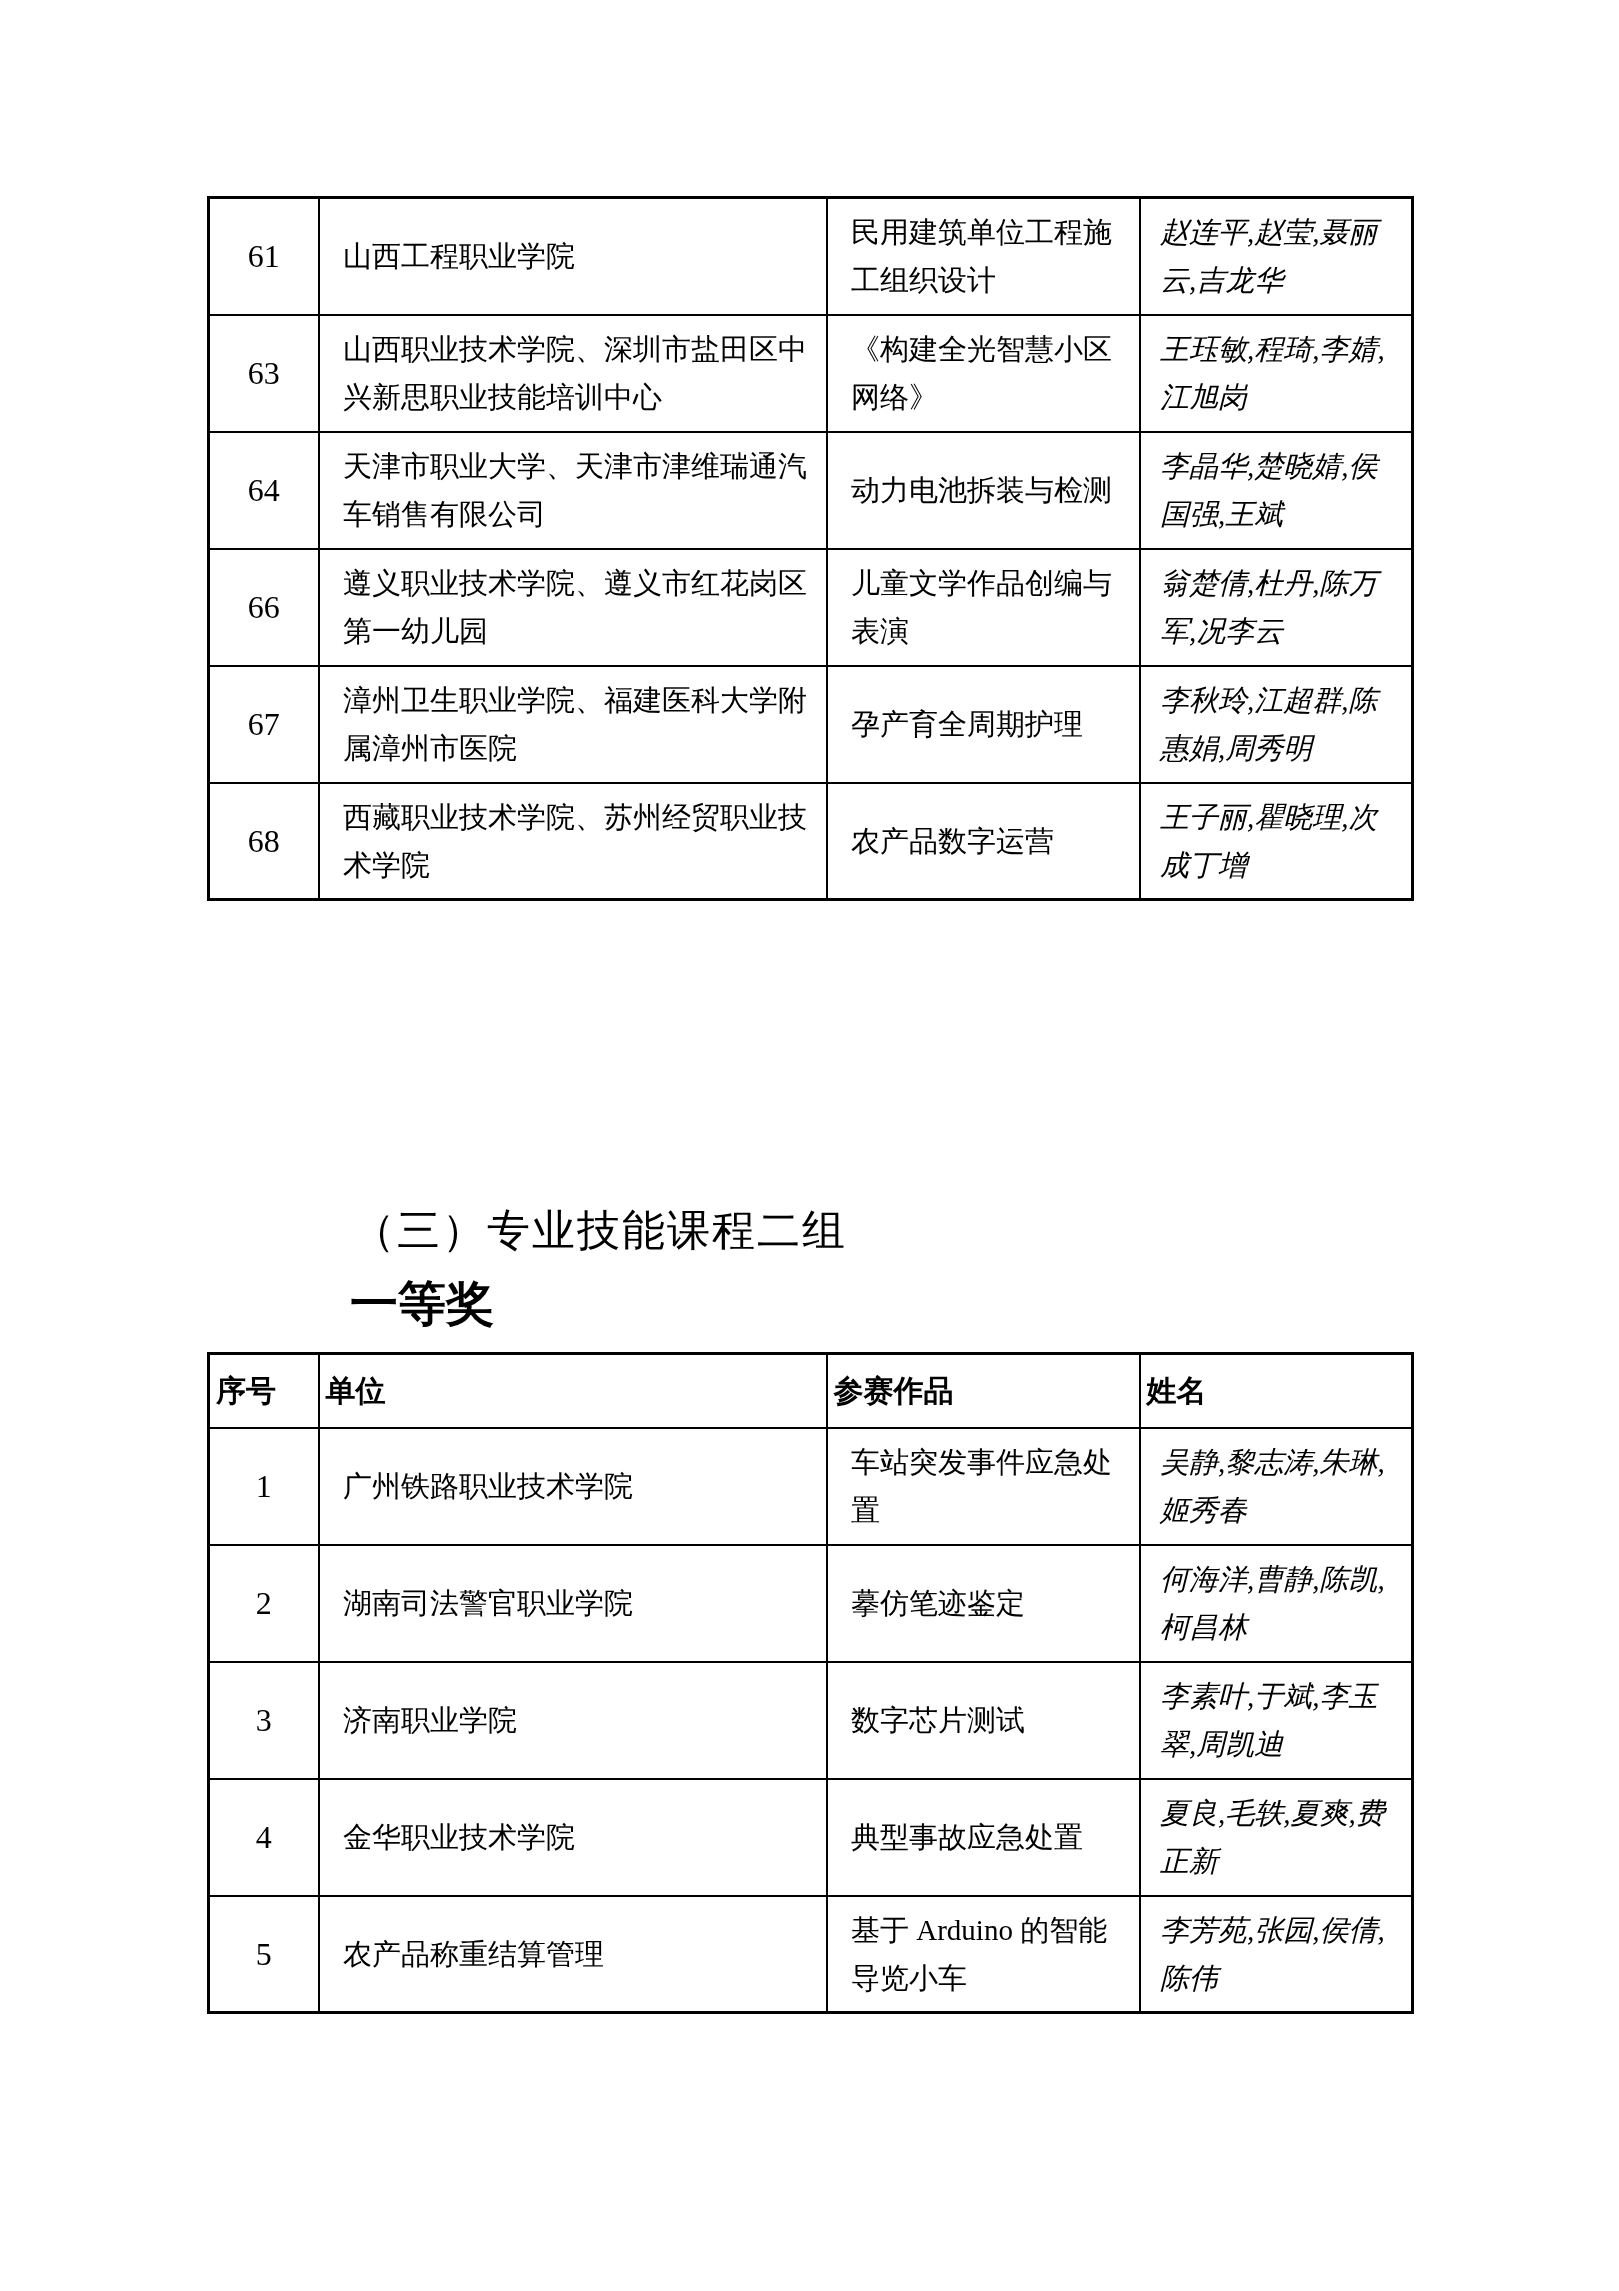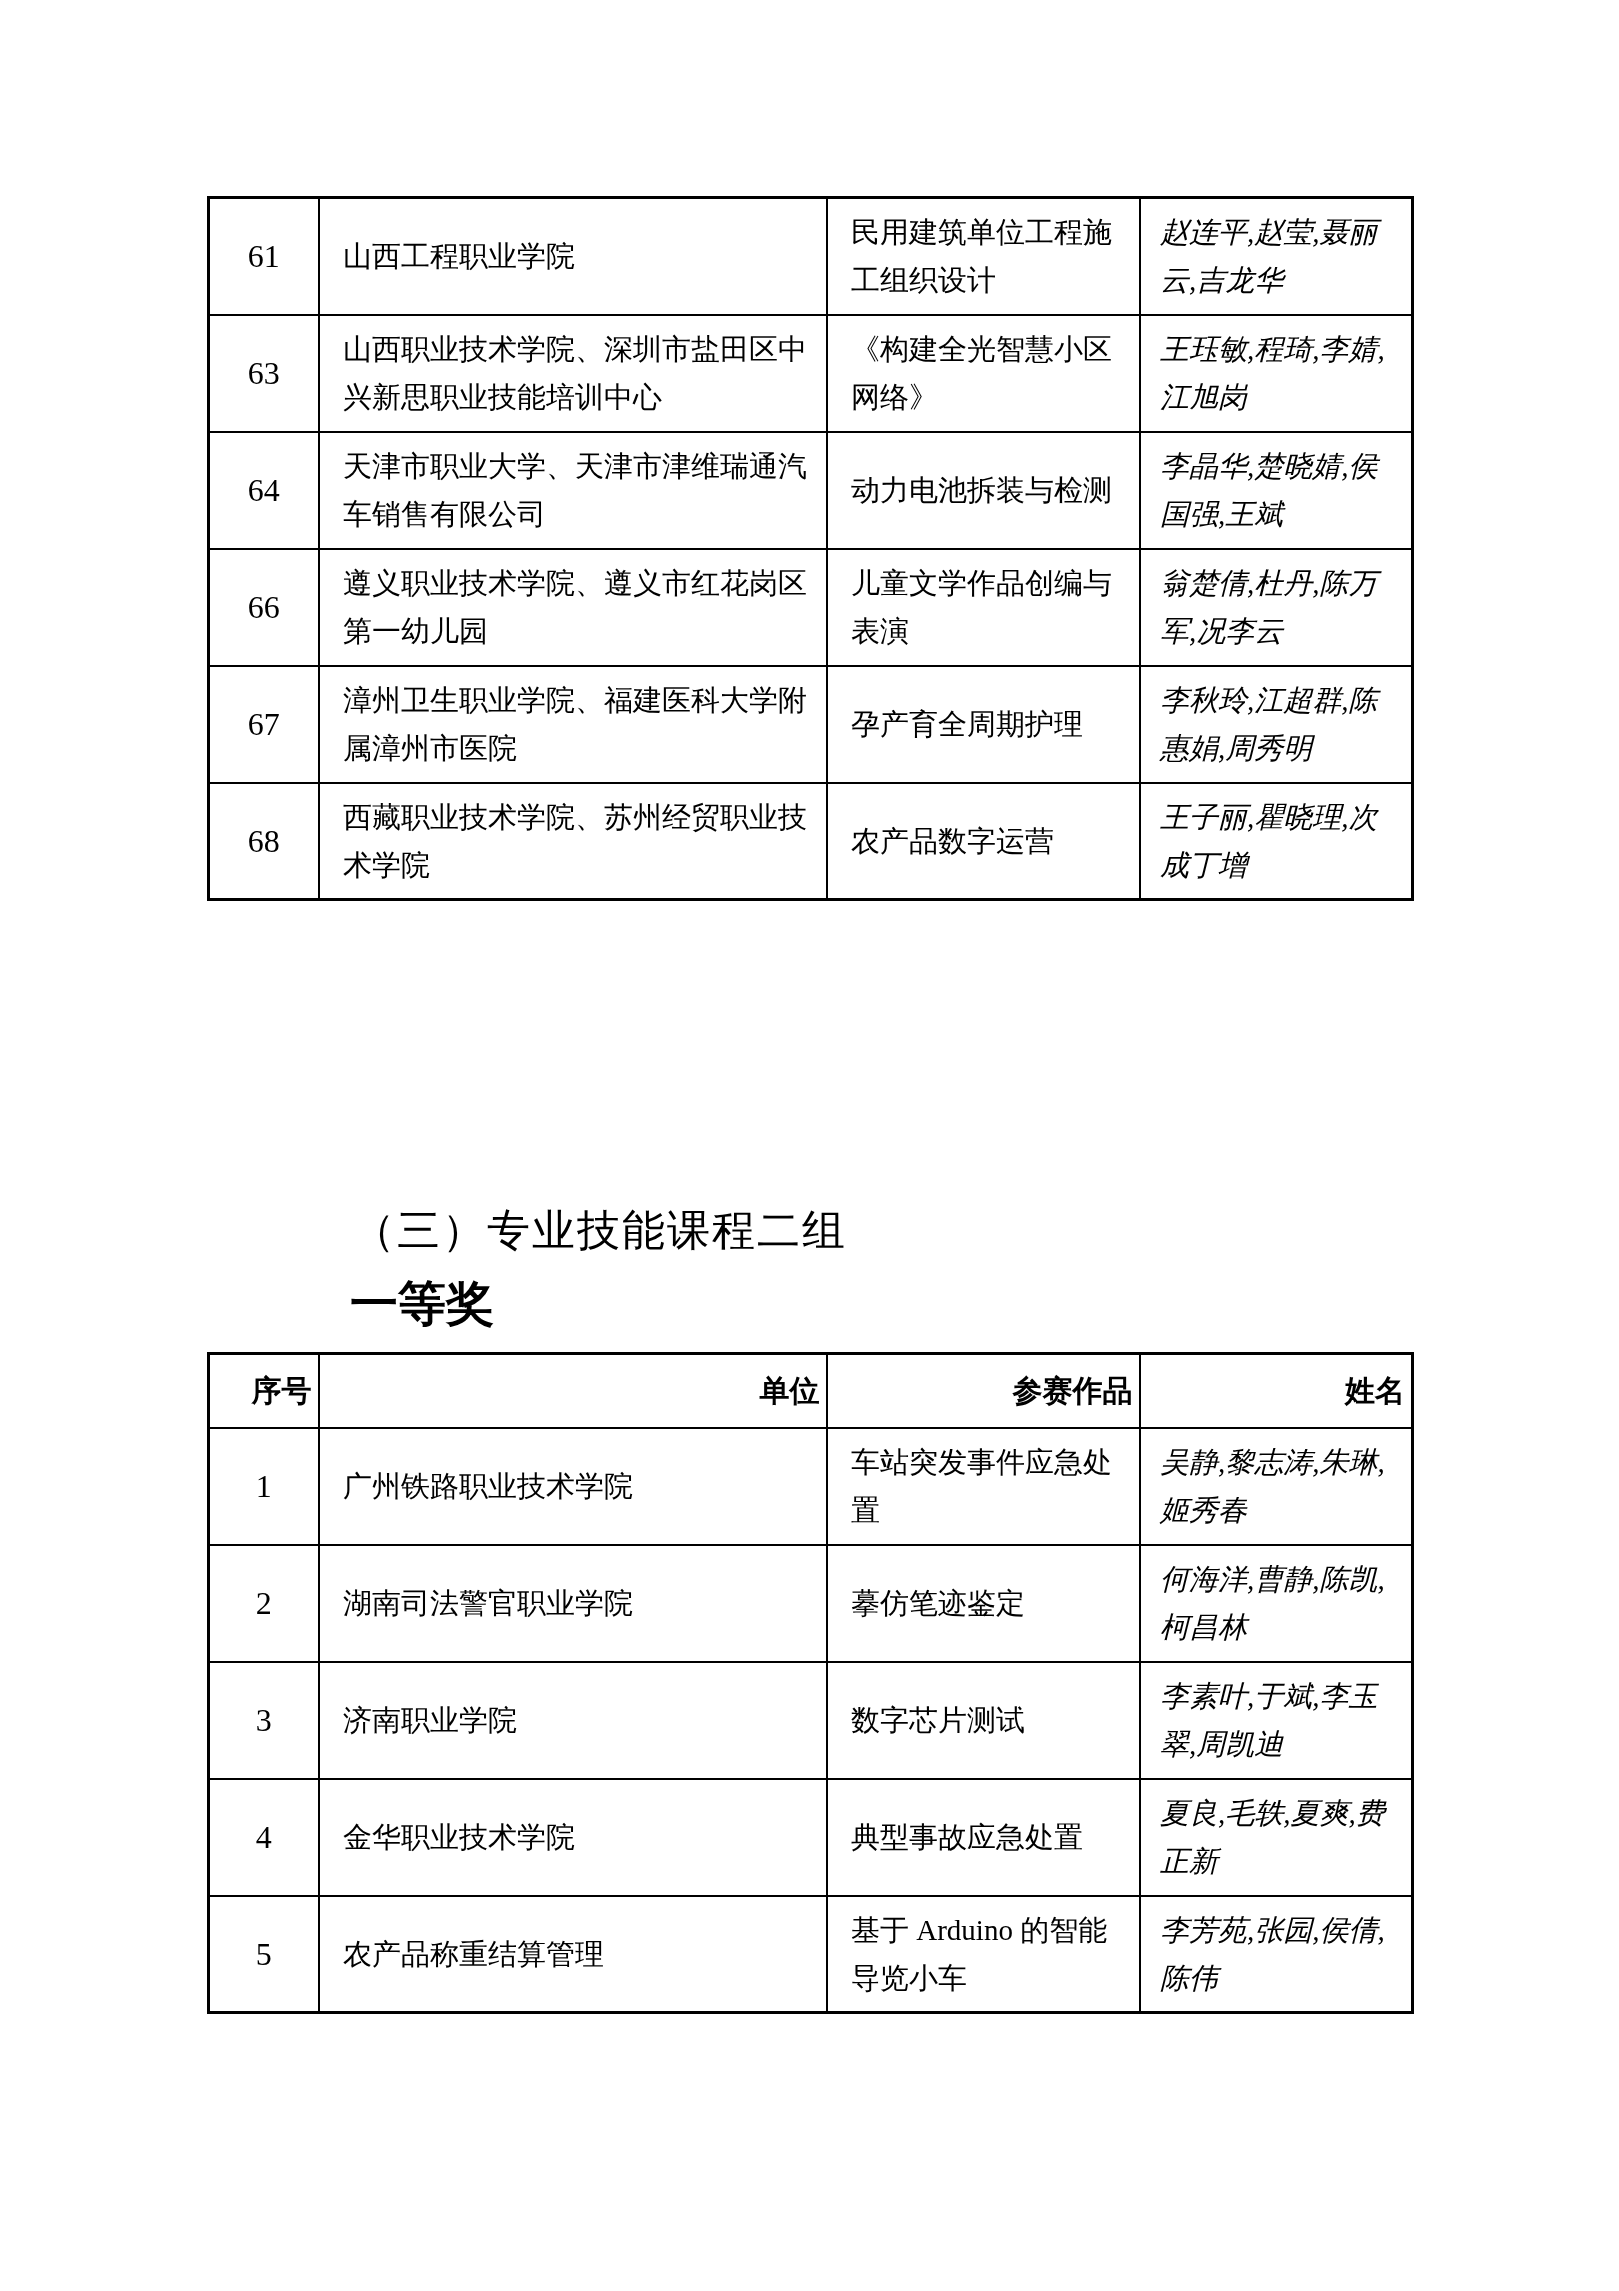--- a/index.html
+++ b/index.html
@@ -27,21 +27,21 @@
     font-size:29px;
     line-height:48px;
     padding:5.9px 17.6px 5.9px 23.5px;
     word-break:break-all;
   }
   .award-table tbody tr { height:117px; }
   .award-table thead tr { height:74px; }
   .award-table th {
     font-size:30px;
     font-weight:bold;
-    text-align:right;
+    text-align:left;
     padding:3.9px 5.9px;
     line-height:39px;
   }
   .award-table td.c0 {
     text-align:center;
     font-size:32px;
     padding:3.9px 3.9px;
   }
   .award-table td.c3 { padding-left:19.6px; padding-right:13.7px;font-style:italic; }
   .section-heading {

